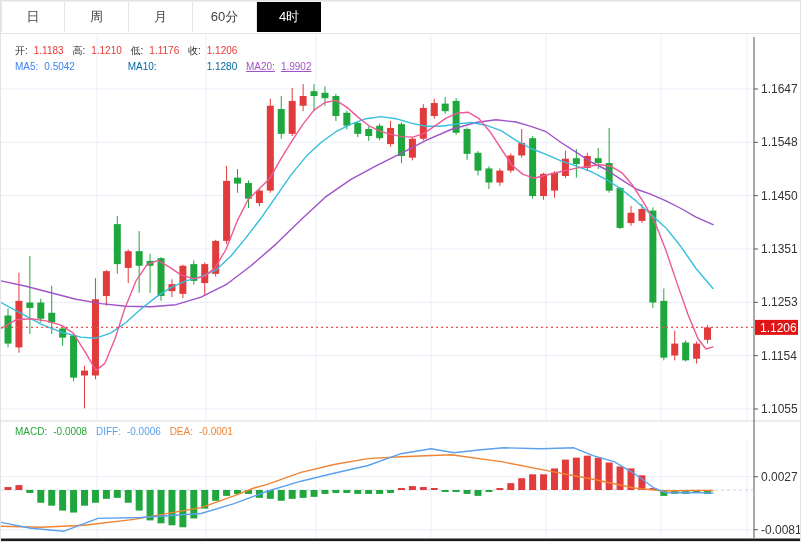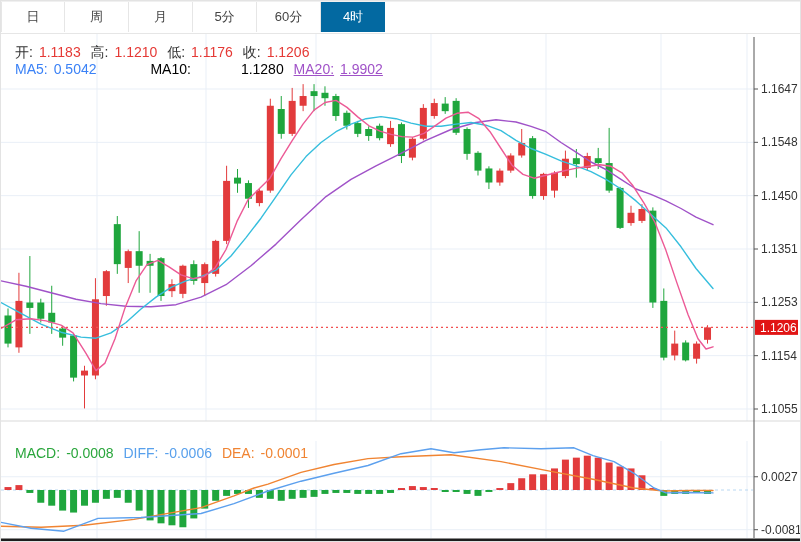--- a/index.html
+++ b/index.html
@@ -5,30 +5,30 @@
   html,body{margin:0;padding:0;background:#fff;}
   body{width:801px;height:542px;overflow:hidden;
        font-family:"Liberation Sans","DejaVu Sans",sans-serif;}
   .widget{position:relative;width:799px;height:540px;border:1px solid #e3e3e3;background:#fff;}
   #chart-svg{position:absolute;left:0;top:0;z-index:0;}
   .tabbar{position:absolute;left:0;top:0;width:100%;height:31px;display:flex;
           background:#fff;border-bottom:1px solid #e6e6e6;border-top:1px solid #f0f0f0;z-index:2;}
   .tab{width:64px;height:30px;line-height:30px;text-align:center;font-size:13px;color:#444;
        border-right:1px solid #e6e6e6;box-sizing:border-box;cursor:pointer;background:#fff;}
   .tab:first-child{border-left:1px solid #e6e6e6;}
-  .tab.active{background:#0369a1;color:#fff;border-right:none;}
-  .info-row{position:absolute;left:14px;z-index:2;font-size:14px;white-space:nowrap;}
+  .tab.active{background:#000000;color:#fff;border-right:none;}
+  .info-row{position:absolute;left:14px;z-index:2;font-size:10px;white-space:nowrap;}
   .info-row span{margin-right:6px;}
   .quote-line{top:43px;}
   .ma-line{top:60px;}
-  .macd-line{top:444px;}
+  .macd-line{top:425px;}
   .lbl{color:#333;}
   .val-red{color:#e53935;}
   .ma5-c{color:#3b82f6;}
-  .ma10-c{color:#000000;padding-left:44px;}
+  .ma10-c{color:#0369a1;padding-left:44px;}
   .ma20-c{color:#a052c8;text-decoration:underline;}
   .macd-c{color:#2aa63c;}
   .diff-c{color:#58a0ec;}
   .dea-c{color:#f08432;}
   .grp{margin-right:14px;}
 </style>
 </head>
 <body>
 
 <div class="widget">
@@ -280,21 +280,20 @@
       <rect x="754" y="318.878378378378" width="43" height="15" fill="#e11515"></rect>
       <text x="759" y="330.878378378378" font-size="12" fill="#ffffff">1.1206</text>
       <line x1="753" y1="36" x2="753" y2="537" stroke="#555555" stroke-width="1"></line>
       <rect x="0" y="537.5" width="799" height="4" fill="#1d1d1d"></rect>
     </svg>
 
   <div class="tabbar">
       <div class="tab">日</div>
       <div class="tab">周</div>
       <div class="tab">月</div>
-      <div class="tab">5分</div>
       <div class="tab">60分</div>
       <div class="tab active">4时</div>
     </div>
 
   <div class="info-row quote-line">
     <span class="lbl">开:</span><span class="val-red grp">1.1183</span>
     <span class="lbl">高:</span><span class="val-red grp">1.1210</span>
     <span class="lbl">低:</span><span class="val-red grp">1.1176</span>
     <span class="lbl">收:</span><span class="val-red">1.1206</span>
   </div>

